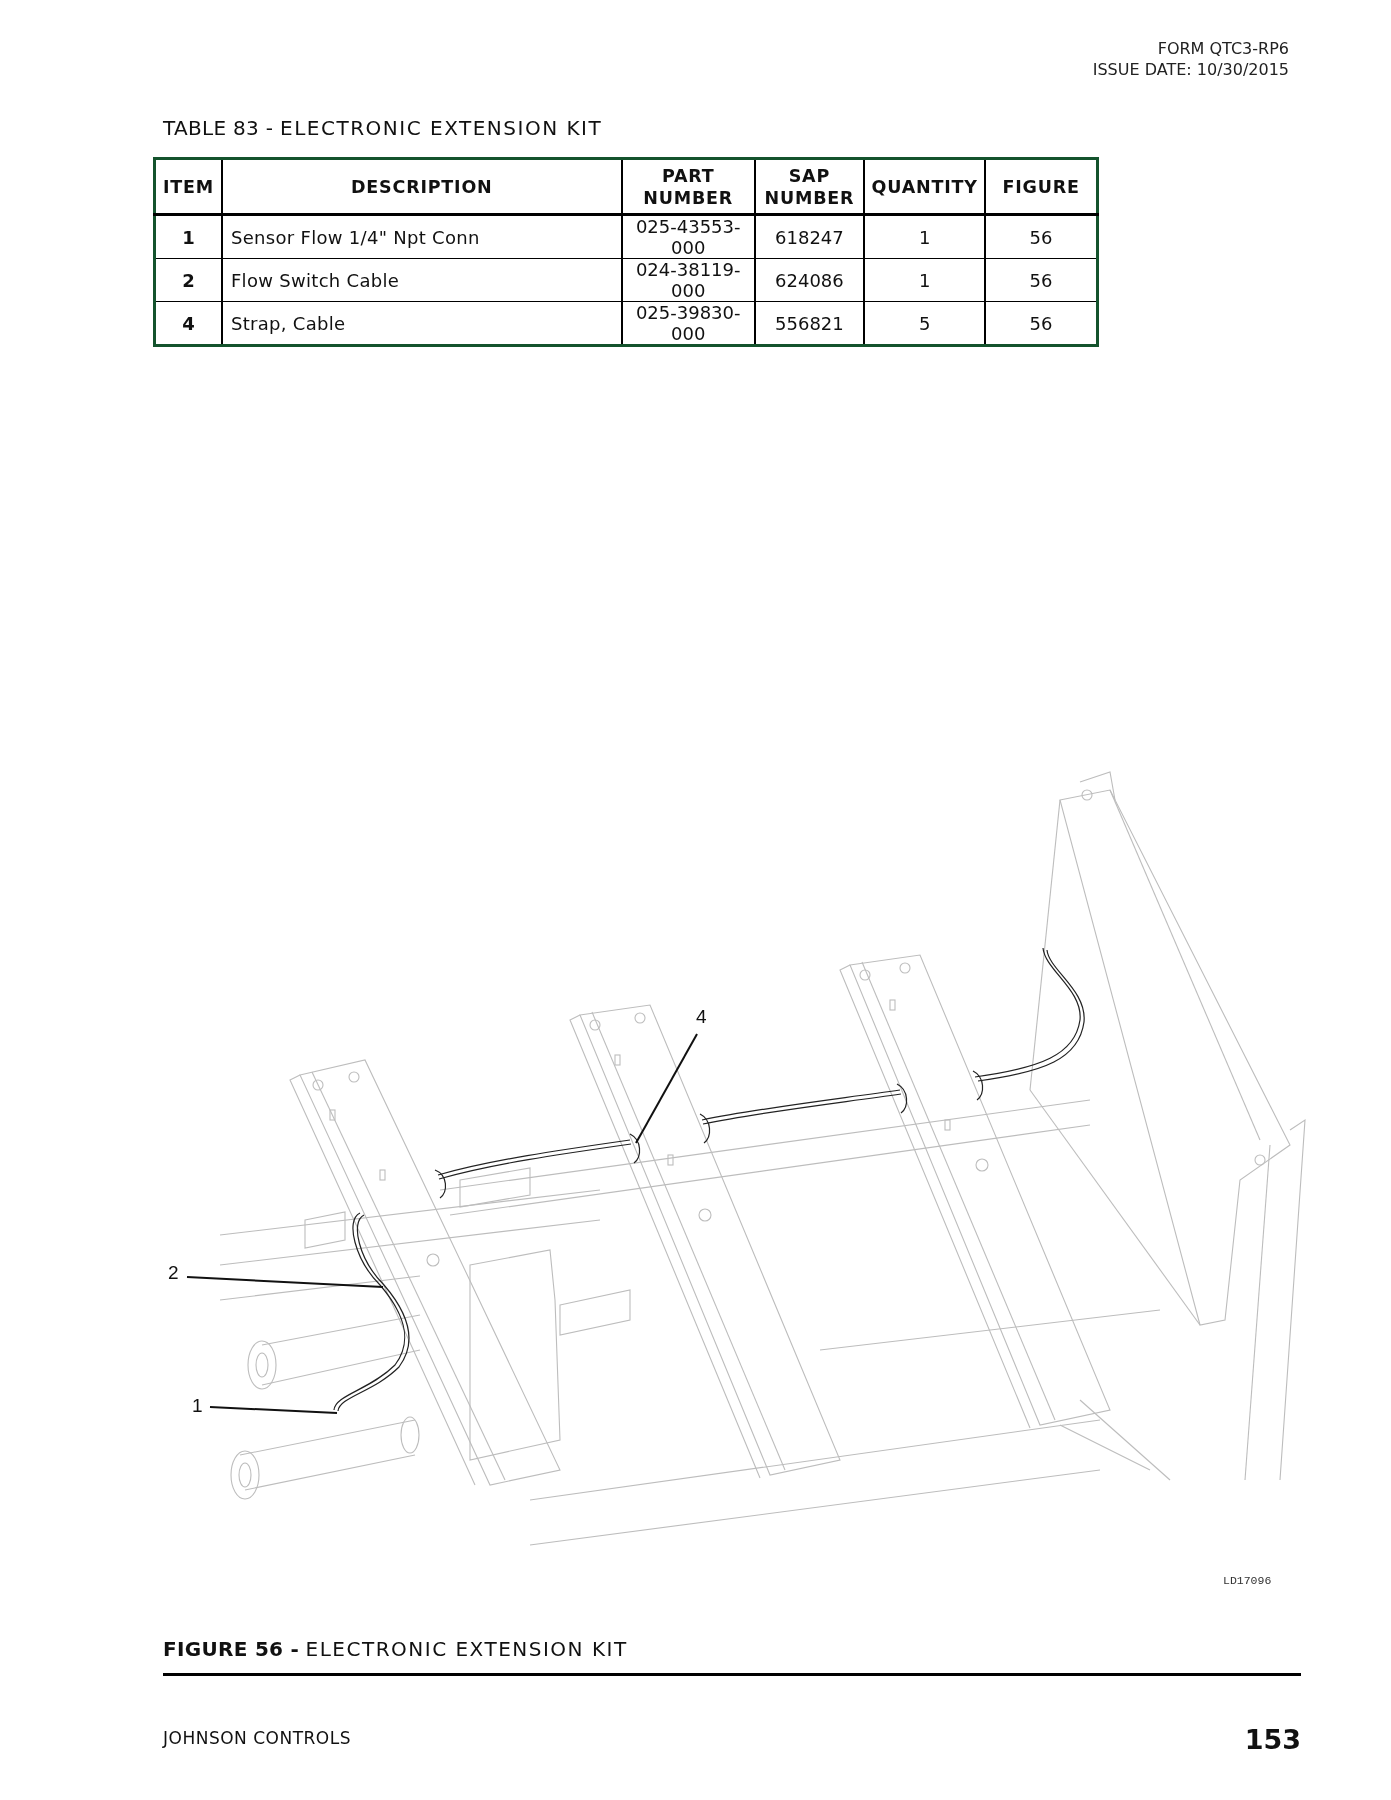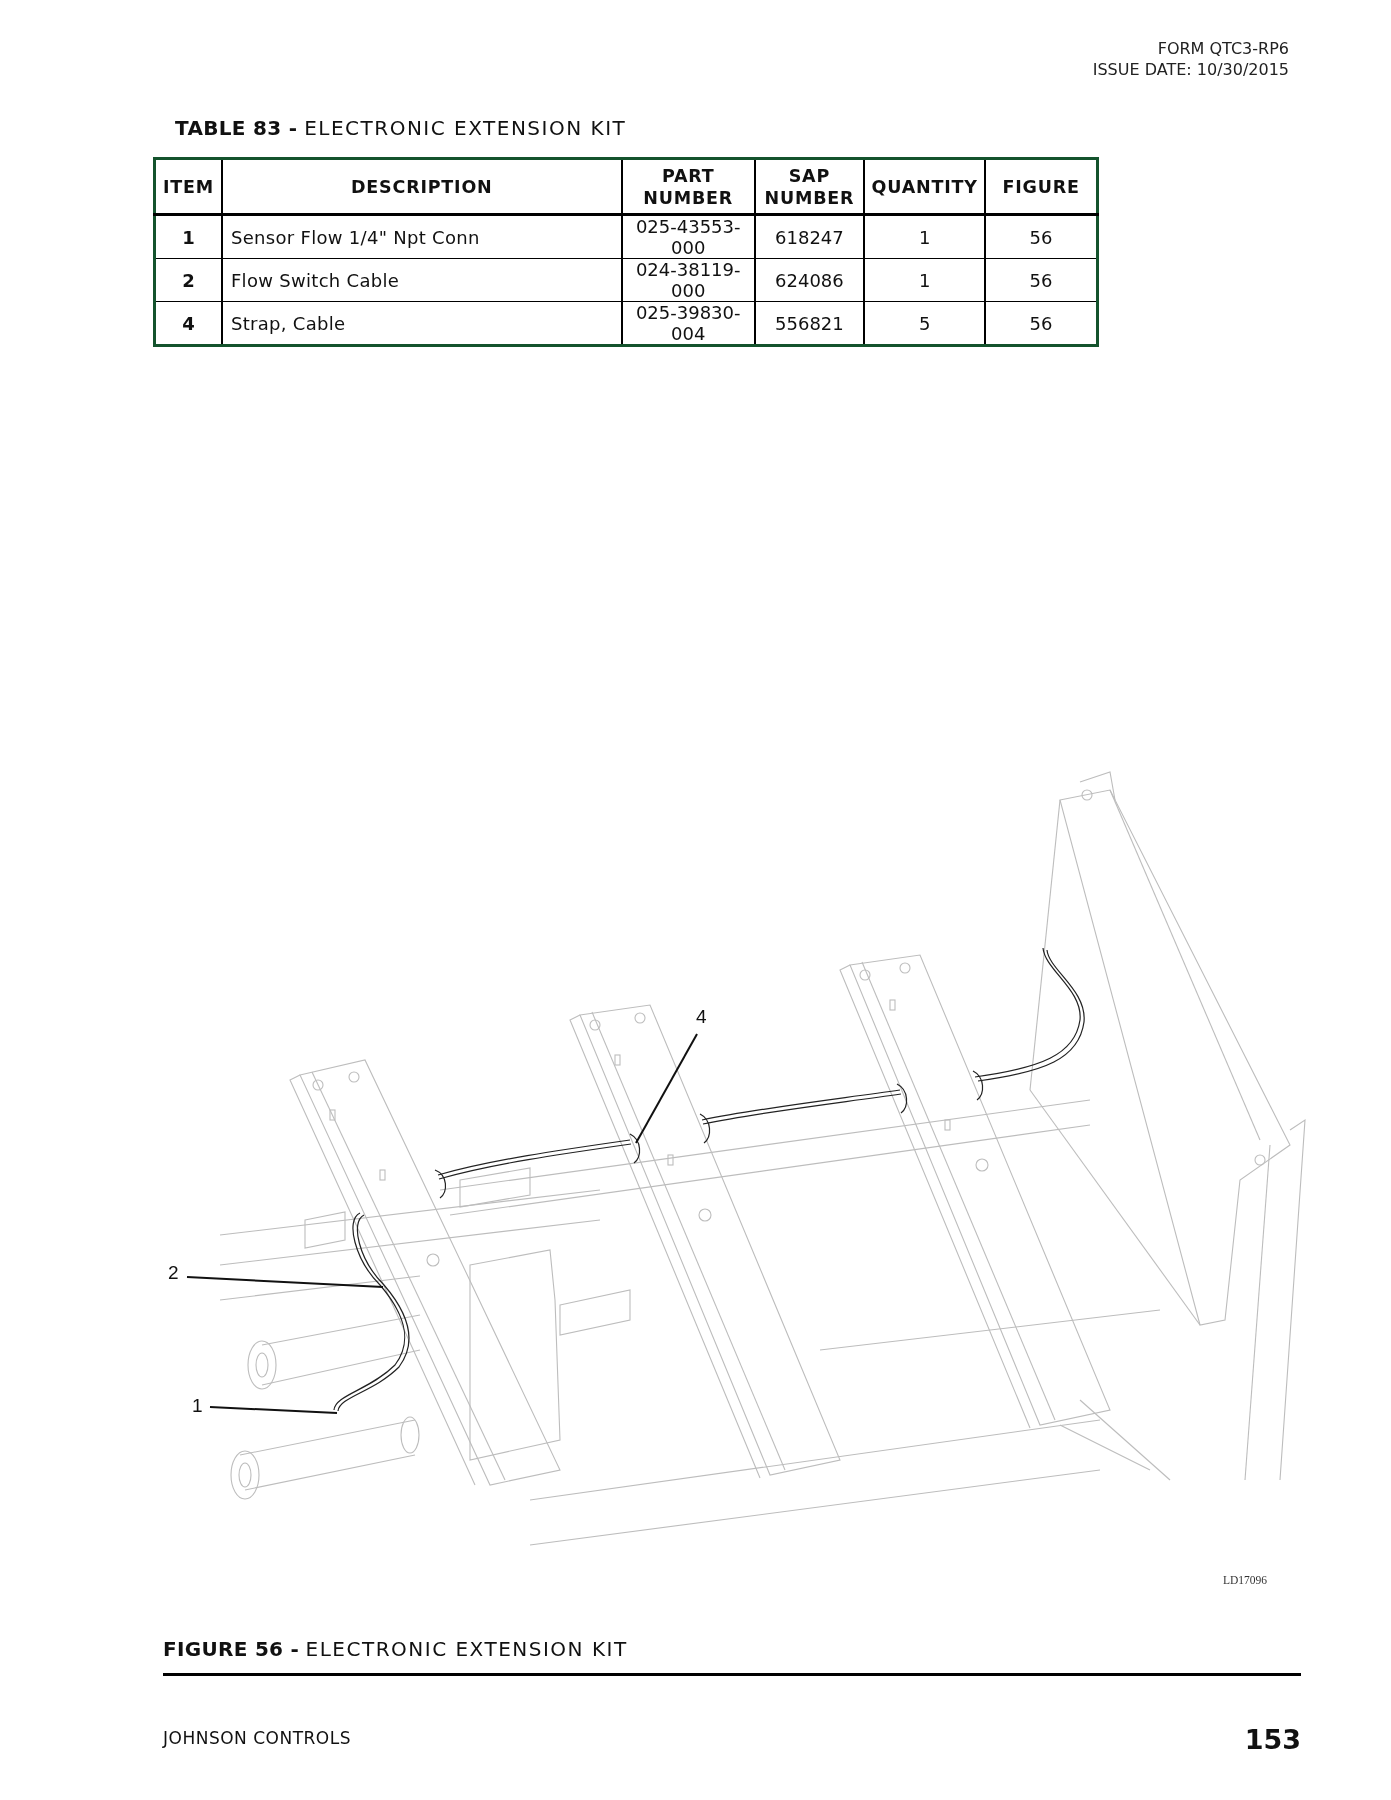--- a/index.html
+++ b/index.html
@@ -1,28 +1,28 @@
 <!DOCTYPE html>
 <html><head>
 <meta charset="utf-8">
 <style>
   html, body { margin:0; padding:0; background:#ffffff; }
   body { width:1391px; height:1800px; position:relative; overflow:hidden; font-family:"DejaVu Sans", sans-serif; color:#111; }
   .hdr { position:absolute; right:102px; top:38px; text-align:right; font-size:16px; line-height:21px; color:#222; }
   .tbl-title { position:absolute; left:163px; top:116px; font-size:20px; letter-spacing:0.5px; }
-  .tbl-title b { font-weight:bold; letter-spacing:0.3px;margin-left:12px; }
+  .tbl-title b { font-weight:normal; letter-spacing:0.3px; }
   .tbl-title span.t { font-weight:normal; letter-spacing:1.5px; }
   table.parts { position:absolute; left:153px; top:157px; width:946px; border-collapse:collapse; border:3px solid #14532d; font-size:18px; }
   table.parts th { font-weight:bold; font-size:17.5px; letter-spacing:0.8px; border:2px solid #000; border-bottom:3px solid #000; height:53px; padding:0 4px; line-height:22px; text-align:center; }
   table.parts td { border-left:2px solid #000; border-right:2px solid #000; border-bottom:1.5px solid #000; height:31px; padding:0 8px; text-align:center; font-size:18px; }
   table.parts td.desc { text-align:left; letter-spacing:0.3px; }
   table.parts td.item { font-weight:bold; }
   .fig { position:absolute; left:0; top:0; }
   .callout { position:absolute; font-family:"Liberation Sans", sans-serif; font-size:19px; color:#111; }
-  .ldnum { position:absolute; left:1223px; top:1574px; font-family:Liberation Serif, serif; font-size:11.5px; color:#333;text-align:center; }
+  .ldnum { position:absolute; left:1223px; top:1574px; font-family:Liberation Mono, monospace; font-size:11.5px; color:#333;text-align:center; }
   .fig-title { position:absolute; left:163px; top:1637px; font-size:20px; }
   .fig-title b { font-weight:bold; letter-spacing:0.3px;text-align:center; }
   .fig-title span.t { letter-spacing:1.5px; }
   .rule { position:absolute; left:163px; top:1673px; width:1138px; height:3px; background:#000; }
   .foot-left { position:absolute; left:163px; top:1728px; font-size:17px; letter-spacing:0.5px; }
   .foot-right { position:absolute; right:90px; top:1724px; font-size:27px; font-weight:bold; }
 </style>
 </head>
 <body>
 
@@ -74,21 +74,21 @@
       <td class="item">2</td>
       <td class="desc">Flow Switch Cable</td>
       <td>024-38119-000</td>
       <td>624086</td>
       <td>1</td>
       <td>56</td>
     </tr>
     <tr>
       <td class="item">4</td>
       <td class="desc">Strap, Cable</td>
-      <td>025-39830-004</td>
+      <td>025-39830-000</td>
       <td>556821</td>
       <td>5</td>
       <td>56</td>
     </tr>
   </tbody>
 </table>
 
 <svg class="fig" width="1391" height="1800" viewBox="0 0 1391 1800">
   <g fill="none" stroke="#bdbdbd" stroke-width="1.1">
 

